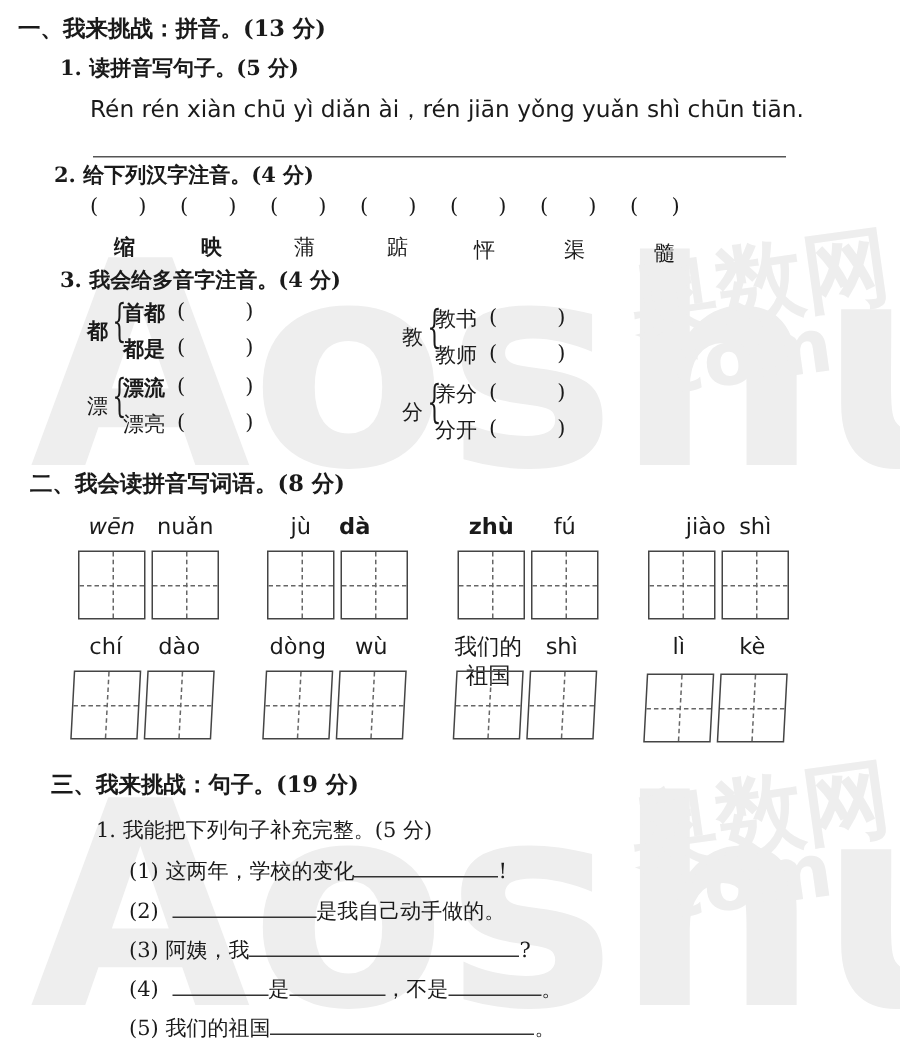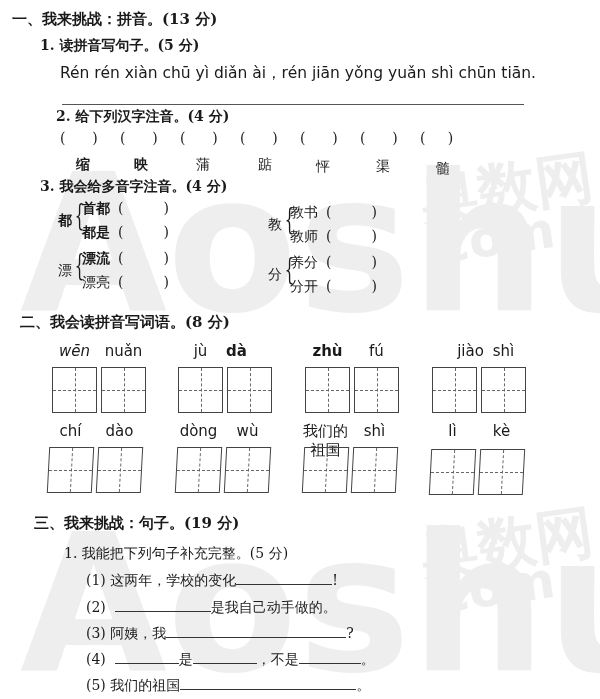--- a/index.html
+++ b/index.html
@@ -35,21 +35,21 @@
 <div class="wm wm-com" style="left:420px;top:210px;">.com</div>
 <div class="wm wm-a" style="left:20px;top:510px;">Aoshu</div>
 <div class="wm wm-cn" style="left:420px;top:505px;">奥数网</div>
 <div class="wm wm-com" style="left:420px;top:560px;">.com</div>
 
 <div class="abs h1" style="left:12px;top:10px;">一、我来挑战：拼音。(13 分)</div>
 <div class="abs h2" style="left:40px;top:37px;">1. 读拼音写句子。(5 分)</div>
 <div class="abs pinyin" style="left:60px;top:63px;font-size:15.5px;">Rén rén xiàn chū yì diǎn ài，rén jiān yǒng yuǎn shì chūn tiān.</div>
 <div class="line" style="left:62px;top:104px;width:462px;"></div>
 
-<div class="abs h2" style="left:56px;top:108px;text-align:center;">2. 给下列汉字注音。(4 分)</div>
+<div class="abs h2" style="left:36px;top:108px;text-align:center;">2. 给下列汉字注音。(4 分)</div>
 <div class="abs paren" style="left:60px;top:130px;word-spacing:0;">
   <span style="display:inline-block;width:60px;">(&nbsp;&nbsp;&nbsp;&nbsp;&nbsp;&nbsp;)</span><span style="display:inline-block;width:60px;">(&nbsp;&nbsp;&nbsp;&nbsp;&nbsp;&nbsp;)</span><span style="display:inline-block;width:60px;">(&nbsp;&nbsp;&nbsp;&nbsp;&nbsp;&nbsp;)</span><span style="display:inline-block;width:60px;">(&nbsp;&nbsp;&nbsp;&nbsp;&nbsp;&nbsp;)</span><span style="display:inline-block;width:60px;">(&nbsp;&nbsp;&nbsp;&nbsp;&nbsp;&nbsp;)</span><span style="display:inline-block;width:60px;">(&nbsp;&nbsp;&nbsp;&nbsp;&nbsp;&nbsp;)</span><span style="display:inline-block;width:60px;">(&nbsp;&nbsp;&nbsp;&nbsp;&nbsp;)</span>
 </div>
 <div class="abs t" style="left:76px;top:156px;font-weight:bold;">缩</div>
 <div class="abs t" style="left:134px;top:156px;font-weight:bold;">映</div>
 <div class="abs t" style="left:196px;top:156px;">蒲</div>
 <div class="abs t" style="left:258px;top:156px;">踮</div>
 <div class="abs t" style="left:316px;top:158px;">怦</div>
 <div class="abs t" style="left:376px;top:158px;">渠</div>
 <div class="abs t" style="left:436px;top:160px;">髓</div>

